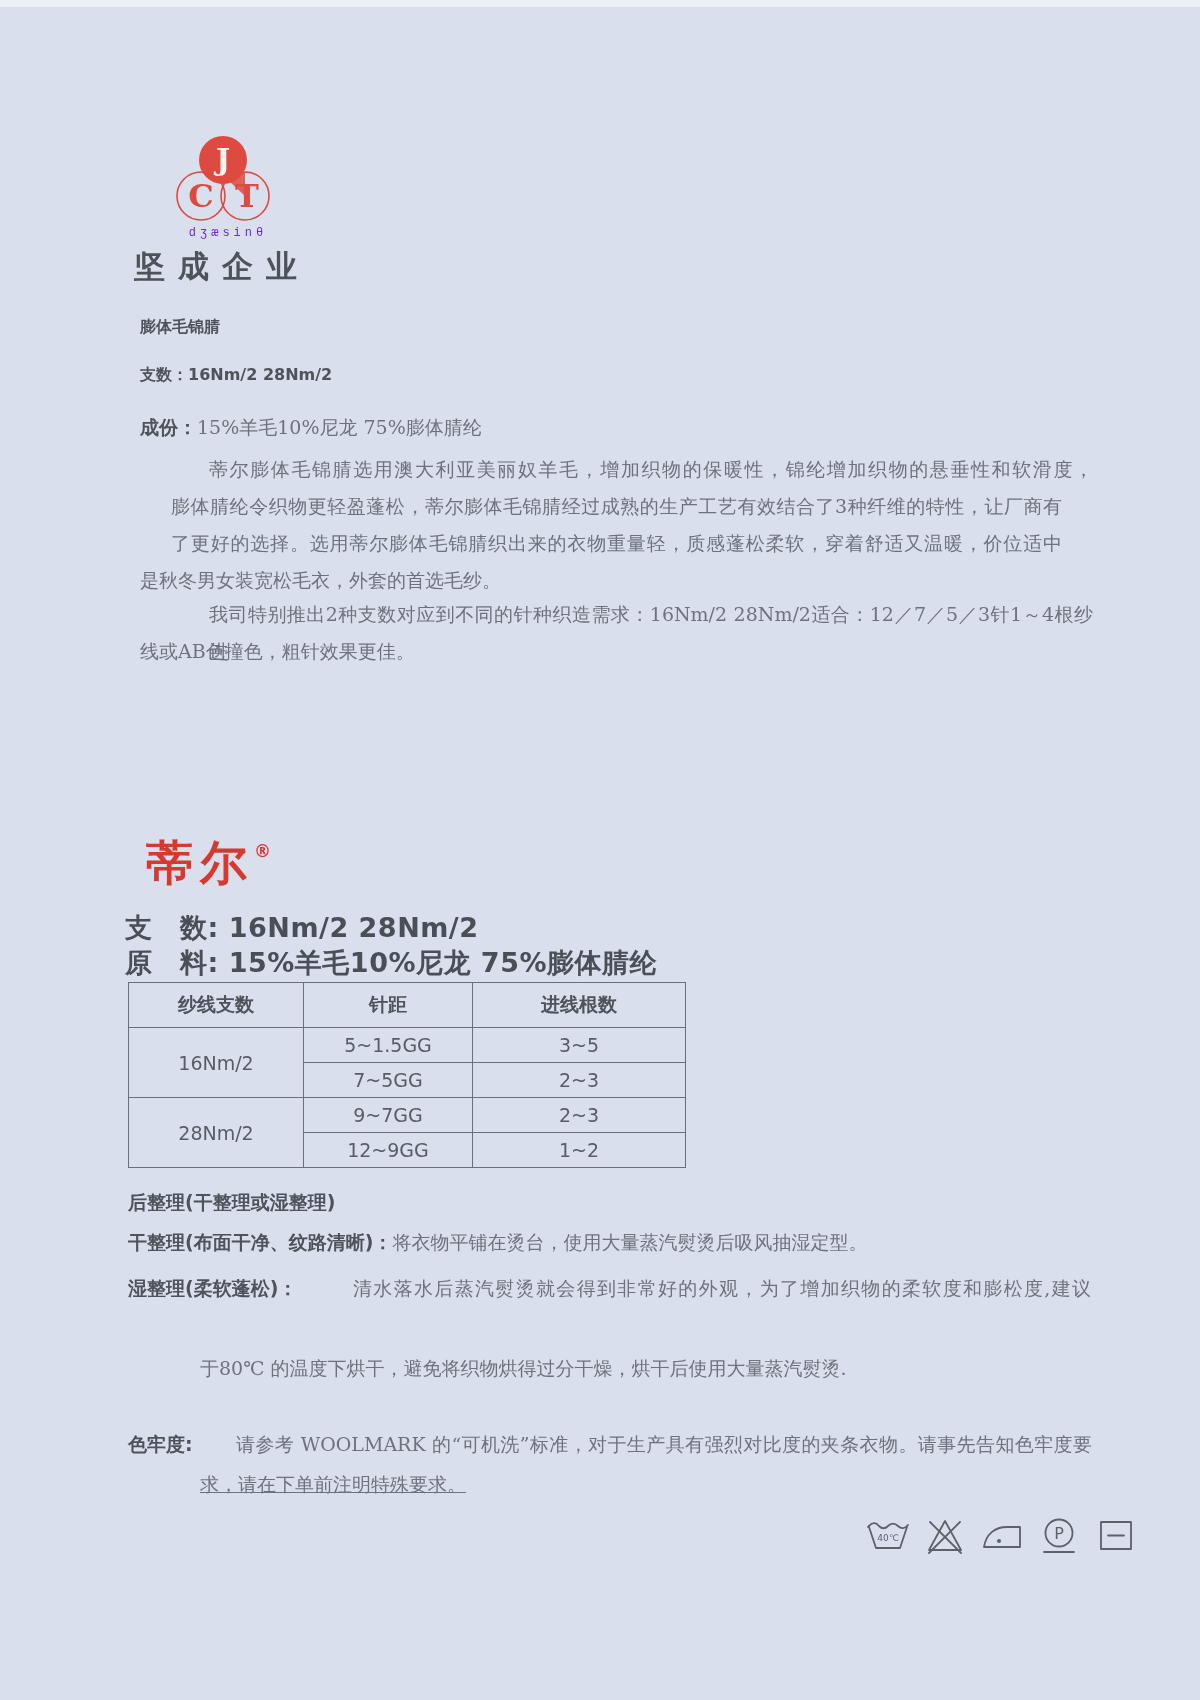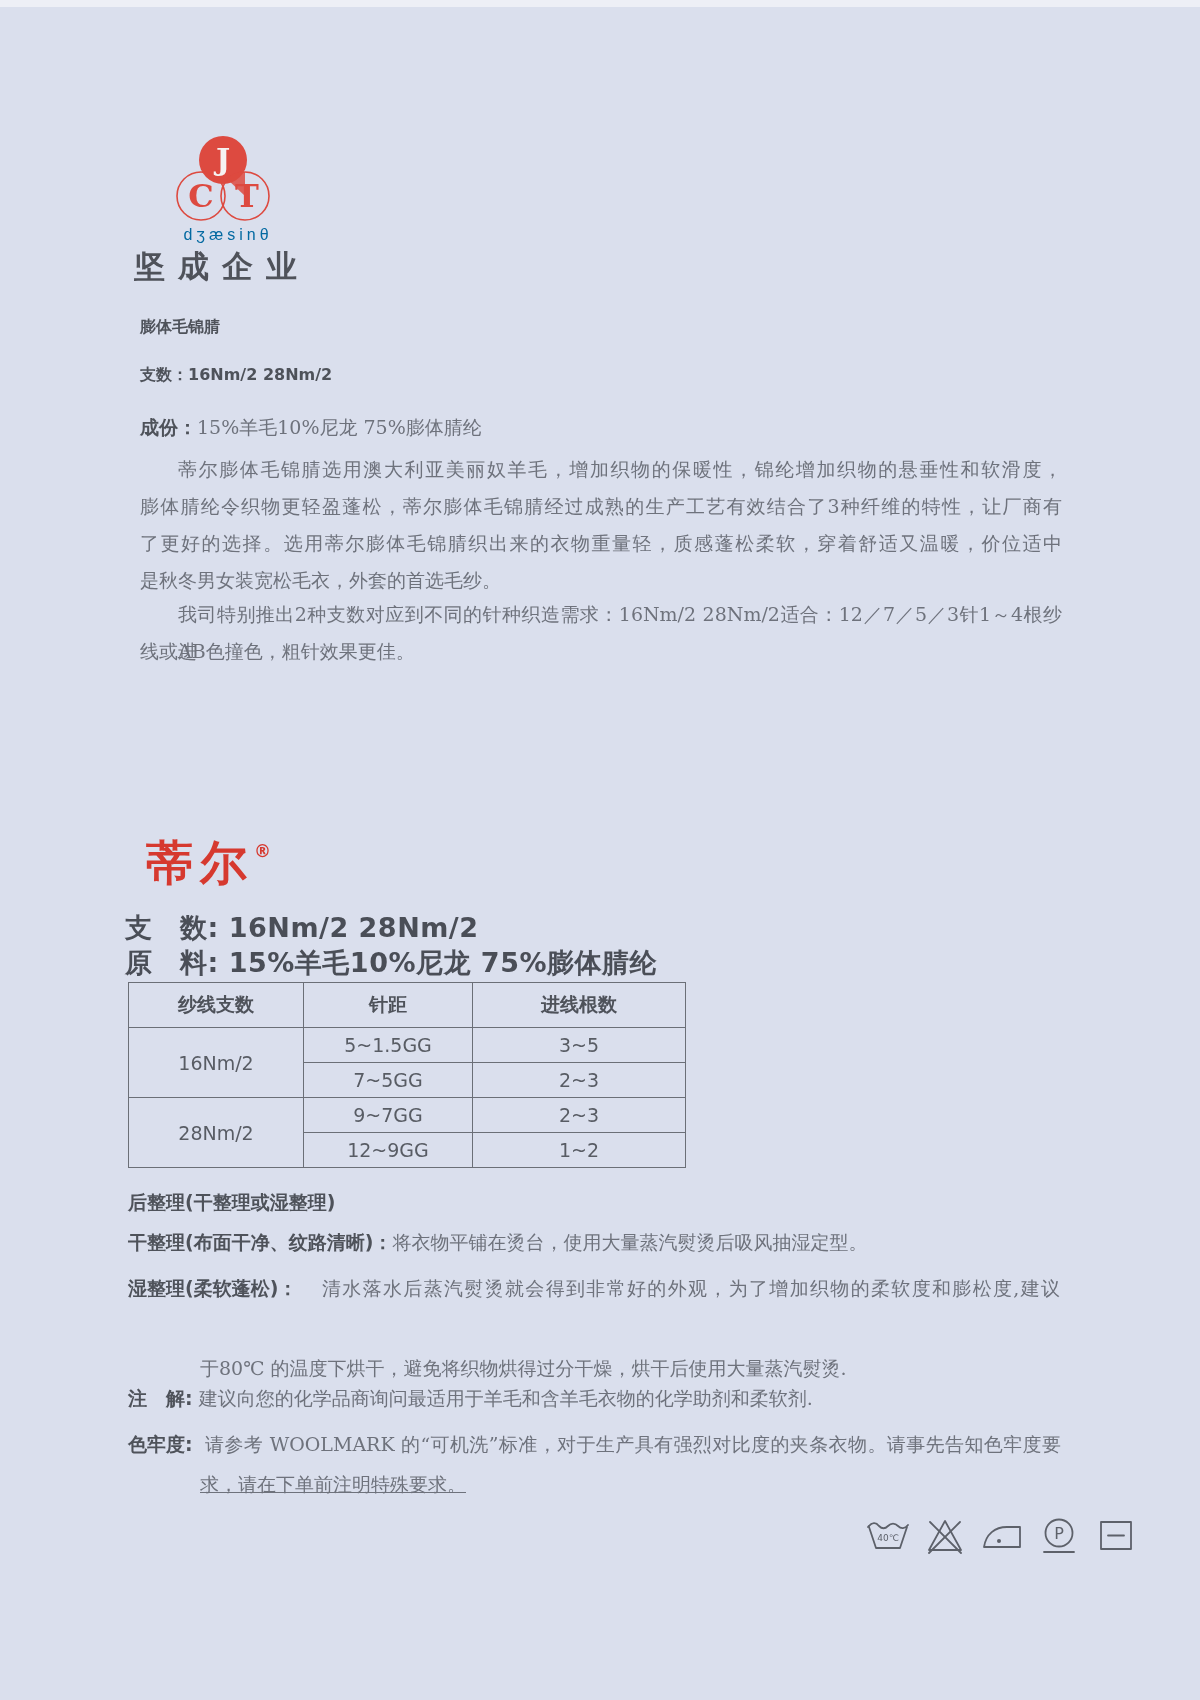--- a/index.html
+++ b/index.html
@@ -5,25 +5,25 @@
   html,body{margin:0;padding:0;background:#c9ceda;}
   .page{position:relative;width:1200px;height:1700px;background:#dadfed;overflow:hidden;
         font-family:"DejaVu Sans",sans-serif;}
   .edge-top{position:absolute;top:0;left:0;right:0;height:7px;background:#edeff6;}
   .abs{position:absolute;}
 
   
   .lbl{font-weight:bold;color:#4e525a;font-family:"DejaVu Sans",sans-serif;}
   .bt{color:#6e727c;font-family:"DejaVu Serif",serif;}
   .pl{height:37px;line-height:37px;font-size:19px;}
-  .jl{text-align:justify;text-align-last:justify;}
+  .jl{text-align:justify;text-align-last:justify;margin-left:31px;}
   .fin-line{height:40px;line-height:40px;font-size:19px;}
 
   
-  .romanization{color:#0369a1;font-size:16px;letter-spacing:4px;font-family:Liberation Sans, sans-serif;}
+  .romanization{color:#6d28d9;font-size:12px;letter-spacing:4px;font-family:Liberation Mono, monospace;}
   .company-name{color:#4f525a;font-size:31px;letter-spacing:13px;font-weight:bold;
                 font-family:"DejaVu Serif",serif;}
 
   
   .brand-name{color:#d6392f;font-size:47px;font-weight:bold;letter-spacing:7px;
               font-family:"DejaVu Serif",serif;}
   .brand-reg{color:#d6392f;font-size:17px;font-weight:bold;display:inline-block;
              transform:translateY(-22px);font-family:"DejaVu Sans",sans-serif;}
   .spec-line{font-size:27px;font-weight:bold;color:#4a4e57;letter-spacing:0.5px;}
 
@@ -126,23 +126,20 @@
   <div class="abs lbl" style="left:128px;top:1190px;font-size:19px;">后整理(干整理或湿整理)</div>
 
   <div class="abs" style="left:128px;top:1230px;font-size:19px;">
     <span class="lbl">干整理(布面干净、纹路清晰)：</span><span class="bt">将衣物平铺在烫台，使用大量蒸汽熨烫后吸风抽湿定型。</span>
   </div>
 
   <div class="abs lbl fin-line" style="left:128px;top:1268px;">湿整理(柔软蓬松)：</div>
   <div class="abs bt fin-line jl" style="left:322px;top:1268px;width:738px;">清水落水后蒸汽熨烫就会得到非常好的外观，为了增加织物的柔软度和膨松度,建议</div>
   <div class="abs bt fin-line" style="left:200px;top:1348px;">于80℃ 的温度下烘干，避免将织物烘得过分干燥，烘干后使用大量蒸汽熨烫.</div>
 
-  <div class="abs" style="left:128px;top:1386px;font-size:19px;">
-    <span class="lbl">注　解:</span>&nbsp;<span class="bt">建议向您的化学品商询问最适用于羊毛和含羊毛衣物的化学助剂和柔软剂.</span>
-  </div>
 
   <div class="abs lbl fin-line" style="left:128px;top:1424px;">色牢度:</div>
   <div class="abs bt fin-line jl" style="left:205px;top:1424px;width:856px;">请参考 WOOLMARK 的“可机洗”标准，对于生产具有强烈对比度的夹条衣物。请事先告知色牢度要</div>
   <div class="abs bt fin-line" style="left:200px;top:1464px;text-decoration:underline;">求，请在下单前注明特殊要求。</div>
 
   <div class="abs care" style="left:866px;top:1513px;">
     <svg width="44" height="46" viewBox="0 0 44 46">
       <path class="sym" d="M3,14 L10,35 L34,35 L41,14"></path>
       <path class="sym" d="M2,14 C6,9 10,9 13,13 C16,16 19,16 22,13 C25,10 29,10 32,13 C35,16 39,16 42,12"></path>
       <text class="symtext" x="22" y="28" text-anchor="middle" font-size="9">40℃</text>

